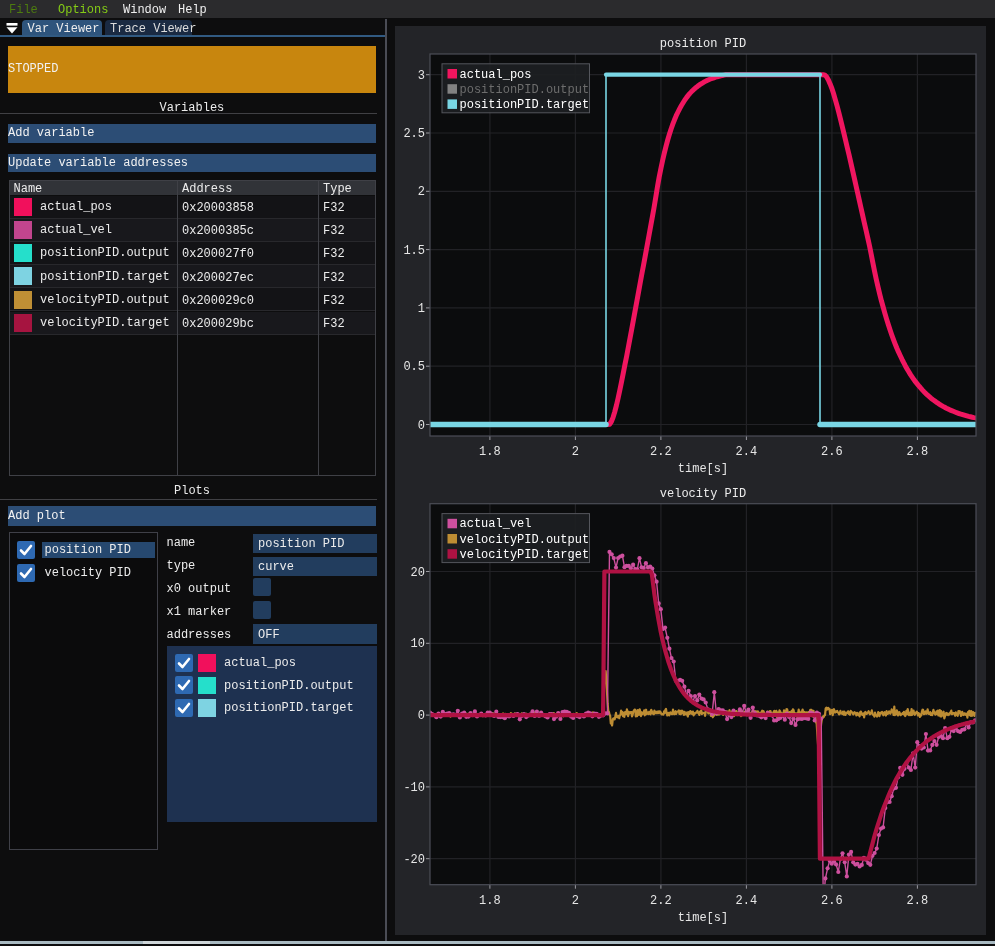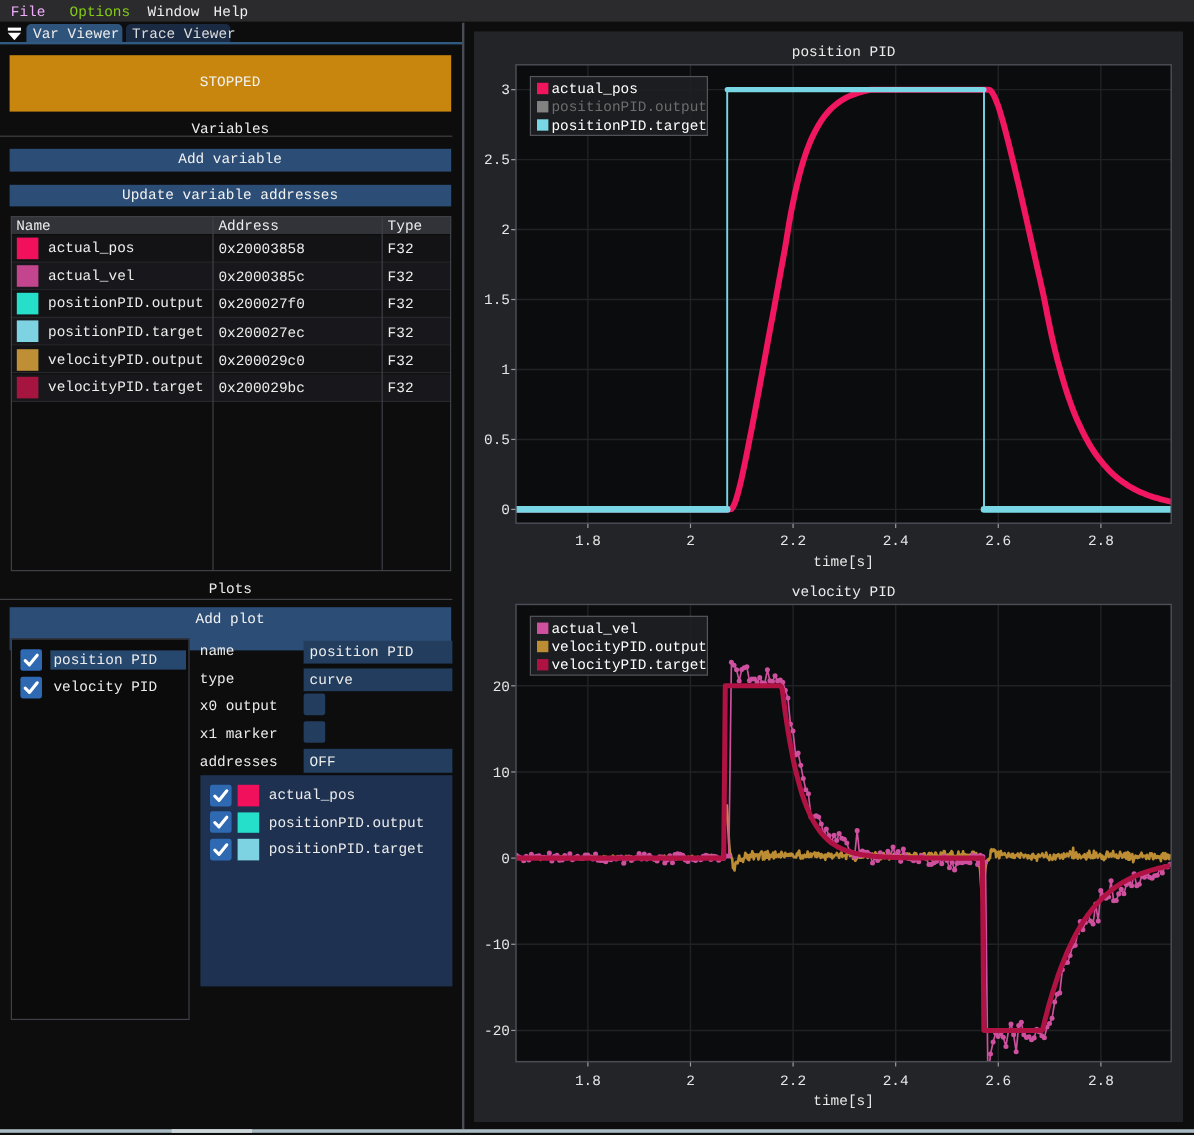--- a/index.html
+++ b/index.html
@@ -1,30 +1,30 @@
 <!DOCTYPE html>
 <html><head><meta charset="utf-8">
 <style>
 * { margin:0; padding:0; box-sizing:border-box; }
 html,body { width:995px; height:946px; background:#0d0d0e; overflow:hidden; }
 #root { position:relative; width:995px; height:946px; background:#0d0d0e;
   font-family:"Liberation Mono", monospace; color:#ececec; }
 .t12 { position:absolute; font-size:12px; line-height:14px; white-space:pre; }
-.btn { position:absolute; background:#2c4d75; text-align:center; color:#f2f2f2; font-size:12px; }
+.btn { position:absolute; background:#2c4d75; text-align:left; color:#f2f2f2; font-size:12px; }
 .cb  { position:absolute; width:18px; height:18px; border-radius:2px; }
 svg text { font-family:"Liberation Mono", monospace; }
 svg .tk { font-size:12px; fill:#e6e6e6; }
 svg .ti { font-size:12px; fill:#ececec; }
 svg .lg { font-size:12px; }
 </style></head>
 <body>
 <div id="root">
 
 <div style="position:absolute;left:0;top:0;width:995px;height:18px;background:#2b2b2d"></div>
-<div class="t12" style="left:9px;top:3px;color:#f0abfc">File</div>
+<div class="t12" style="left:9px;top:3px;color:#4d7c0f">File</div>
 <div class="t12" style="left:58px;top:3px;color:#84cc16">Options</div>
 <div class="t12" style="left:123px;top:3px;color:#efefef">Window</div>
 <div class="t12" style="left:178px;top:3px;color:#efefef">Help</div>
 
 <div style="position:absolute;left:0;top:35.3px;width:386px;height:1.9px;background:#315a82"></div>
 <div style="position:absolute;left:22.3px;top:19.6px;width:80px;height:15.7px;background:#2e547c;border-radius:4px 4px 0 0"></div>
 <div class="t12" style="left:27.5px;top:21.5px">Var Viewer</div>
 <div style="position:absolute;left:104.5px;top:19.6px;width:87px;height:15.7px;background:#1a2a42;border-radius:4px 4px 0 0"></div>
 <div class="t12" style="left:110px;top:21.5px;color:#dcdcdc">Trace Viewer</div>
 <svg style="position:absolute;left:6px;top:21.5px" width="12" height="12" viewBox="0 0 12 12">
@@ -71,21 +71,21 @@
     <div class="t12" style="left:323px;top:317.0px">F32</div>
 <div style="position:absolute;left:8.5px;top:180px;width:367px;height:295.7px;border:1px solid #3f4046"></div>
 <div style="position:absolute;left:177.3px;top:180px;width:1px;height:295.7px;background:#3f4046"></div>
 <div style="position:absolute;left:318px;top:180px;width:1px;height:295.7px;background:#3f4046"></div>
 <div class="t12" style="left:13.5px;top:181.5px">Name</div>
 <div class="t12" style="left:182px;top:181.5px">Address</div>
 <div class="t12" style="left:323px;top:181.5px">Type</div>
 
 <div class="t12" style="left:174px;top:483.5px">Plots</div>
 <div style="position:absolute;left:0;top:498.7px;width:377px;height:1px;background:#404044"></div>
-<div class="btn" style="left:8px;top:505.5px;width:367.5px;height:36px;line-height:20px">Add plot</div>
+<div class="btn" style="left:8px;top:505.5px;width:367.5px;height:20px;line-height:20px">Add plot</div>
 
 <div style="position:absolute;left:8.5px;top:532px;width:149px;height:317.5px;background:#0b0b0c;border:1px solid #3f4048"></div>
 <div class="cb" style="left:16.5px;top:540.5px;background:#2e69b2"><svg width="18" height="18" viewBox="0 0 18 18">
         <polyline points="4,9.5 7.5,13 14,5" fill="none" stroke="#fff" stroke-width="2.6" stroke-linecap="round" stroke-linejoin="round"></polyline>
       </svg></div>
 <div style="position:absolute;left:41.5px;top:541.5px;width:113.5px;height:16.5px;background:#26486f"></div>
 <div class="t12" style="left:44.5px;top:543px">position PID</div>
 <div class="cb" style="left:16.5px;top:563.5px;background:#2e69b2"><svg width="18" height="18" viewBox="0 0 18 18">
         <polyline points="4,9.5 7.5,13 14,5" fill="none" stroke="#fff" stroke-width="2.6" stroke-linecap="round" stroke-linejoin="round"></polyline>
       </svg></div>

